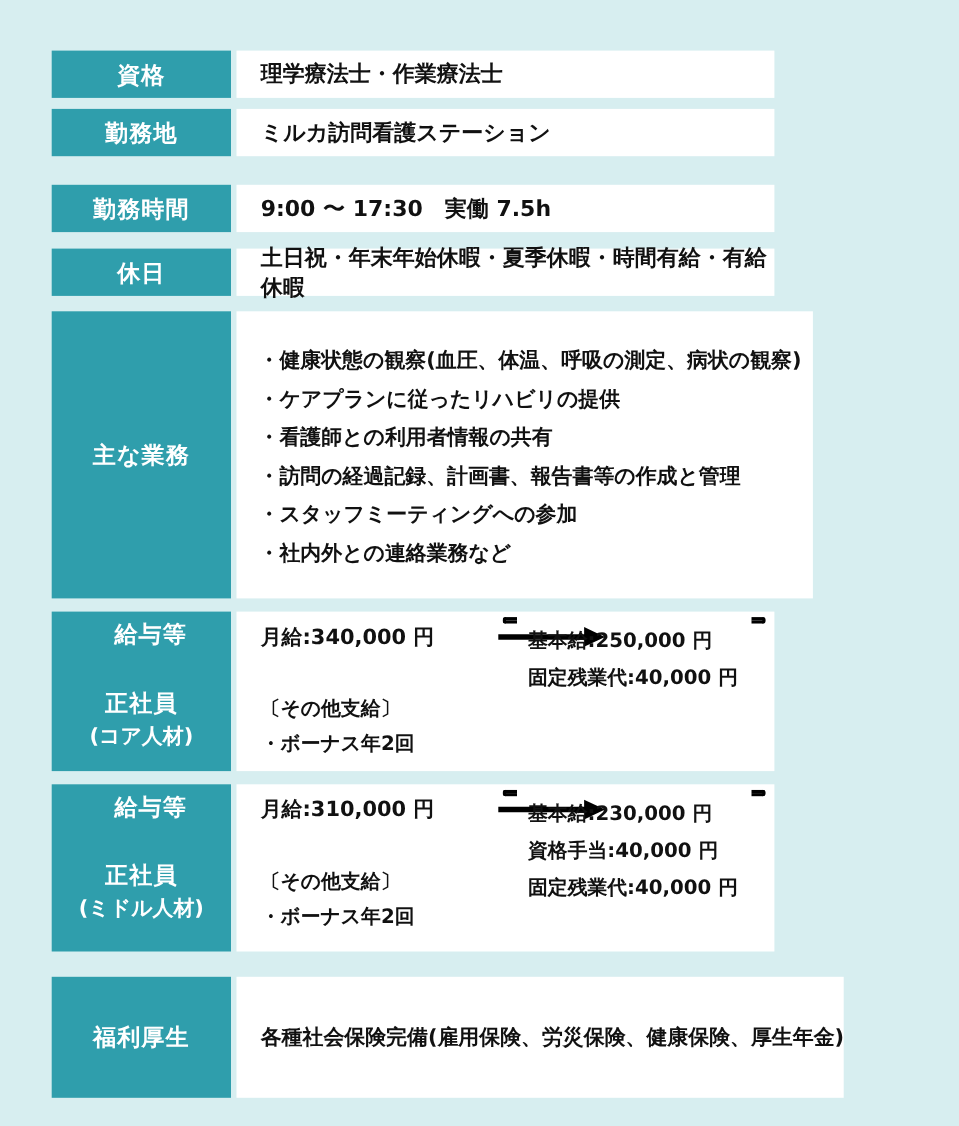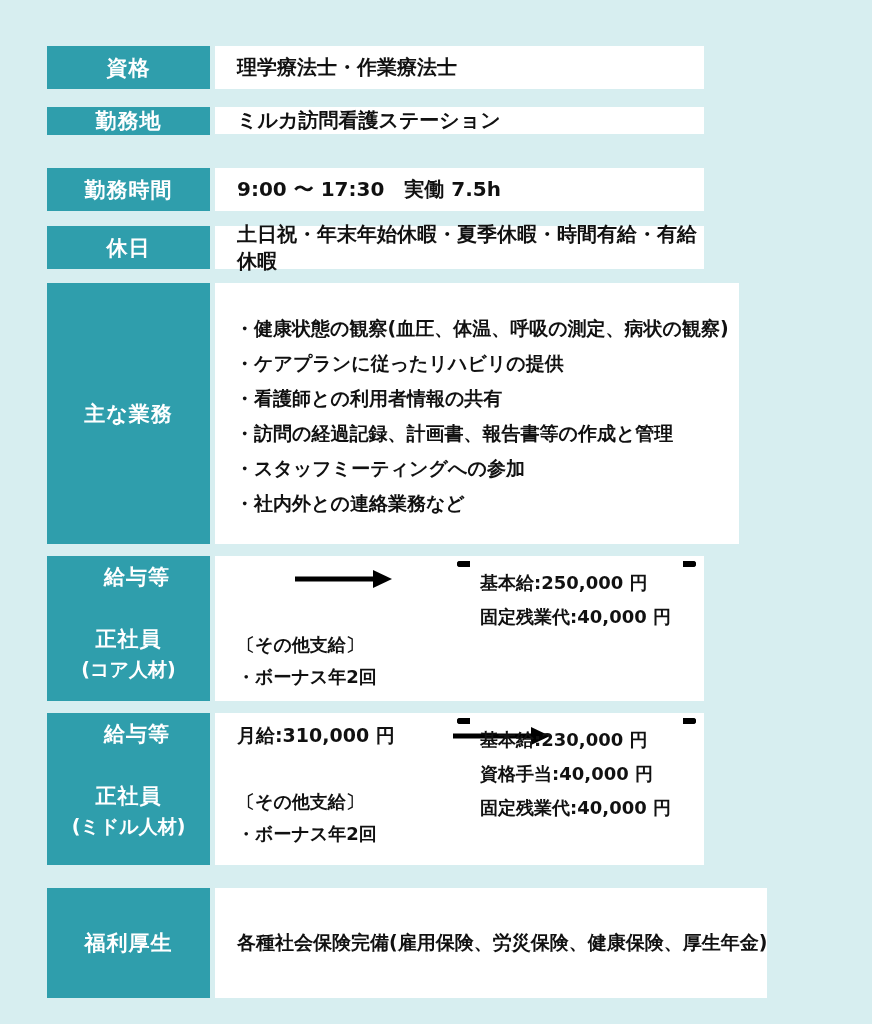--- a/index.html
+++ b/index.html
@@ -39,21 +39,21 @@
   .content-cell {
     flex: 1;
     margin-left: 5px;
     background: var(--panel-white);
     display: flex;
     align-items: center;
     padding-left: 22px;
     font-size: 20px;
   }
   .row-simple { height: 43px; }
-  #row-location { margin-top: 10px; align-items: center; }
+  #row-location { margin-top: 10px; }
   #row-hours    { margin-top: 26px; }
   #row-holidays { margin-top: 15px; }
   #row-duties   { margin-top: 14px; height: 261px; }
   #row-salary-core   { margin-top: 12px; height: 145px; }
   #row-salary-middle { margin-top: 12px; height: 152px; }
   #row-benefits { margin-top: 23px; height: 110px; }
 
   
   .duties-list {
     display: block;
@@ -136,20 +136,21 @@
   <div class="row" id="row-salary-core">
     <div class="label-cell salary-label">
       <div class="label-top">給与等</div>
       <div class="label-sub">
         <div>正社員</div>
         <div class="type-line">(コア人材)</div>
       </div>
     </div>
     <div class="content-cell salary-content">
       <div class="monthly-line">
+        <span class="monthly-amount">月給:340,000 円</span>
         <svg class="arrow" width="100" height="20" viewBox="0 0 100 20">
           <line x1="2" y1="10" x2="82" y2="10" stroke="#000" stroke-width="5"></line>
           <polygon points="80,1 99,10 80,19" fill="#000"></polygon>
         </svg>
       </div>
       <div class="other-block">
         <div>〔その他支給〕</div>
         <div>・ボーナス年2回</div>
       </div>
       <div class="bracket-group">

